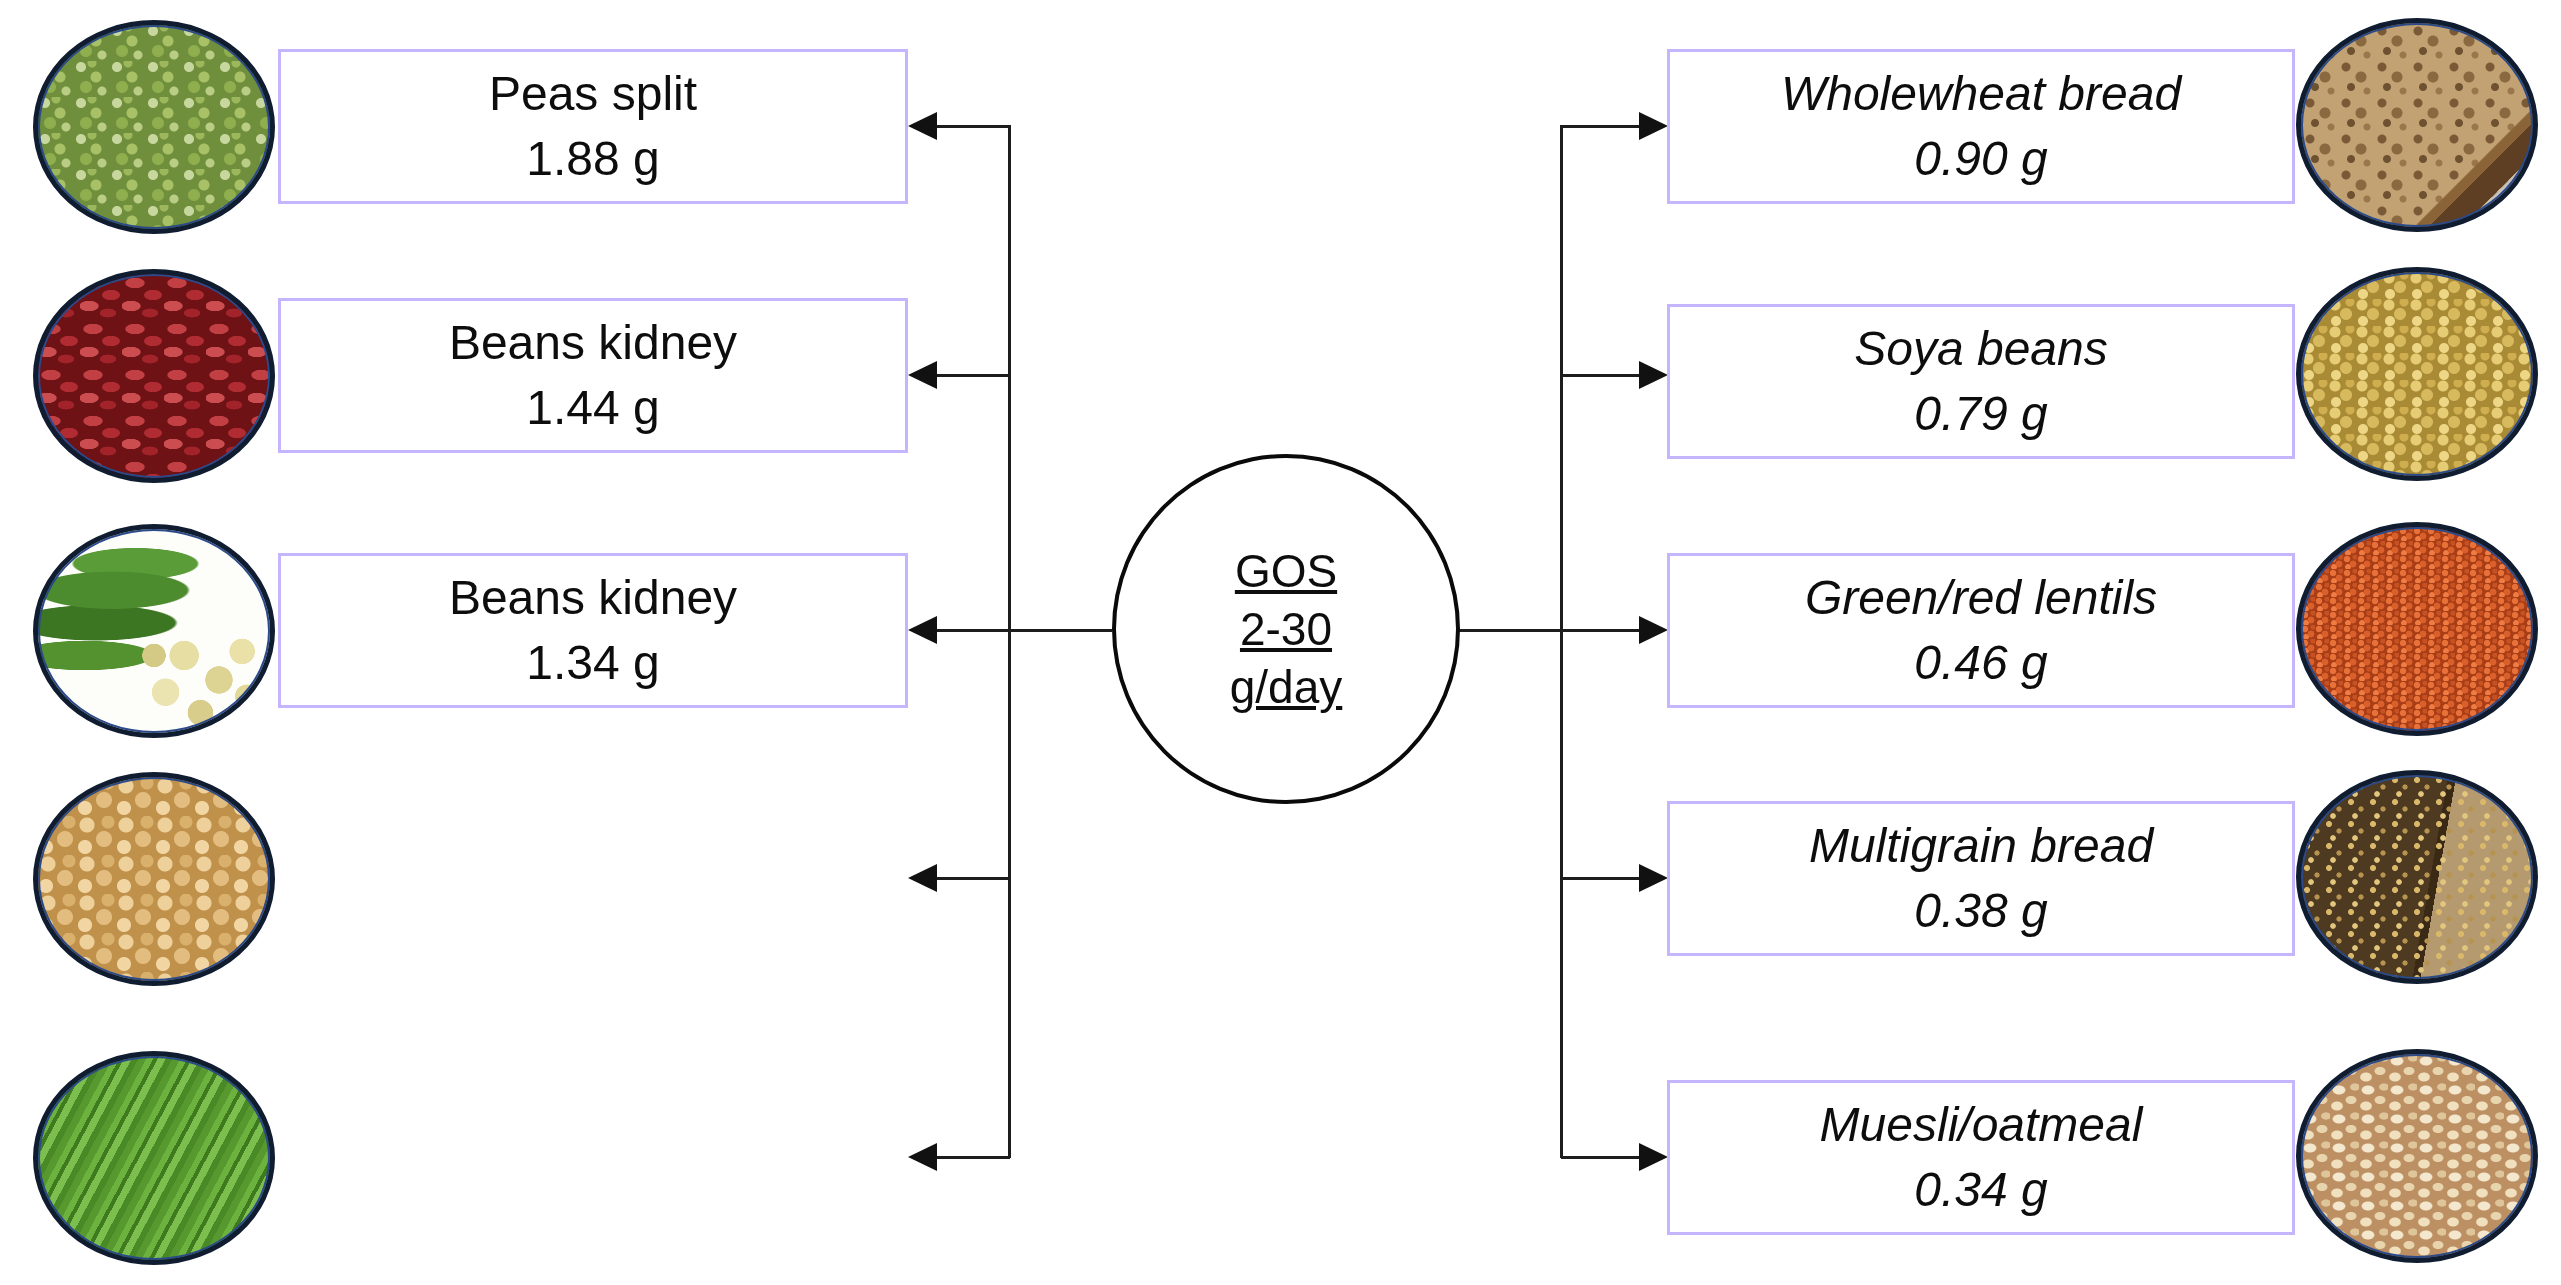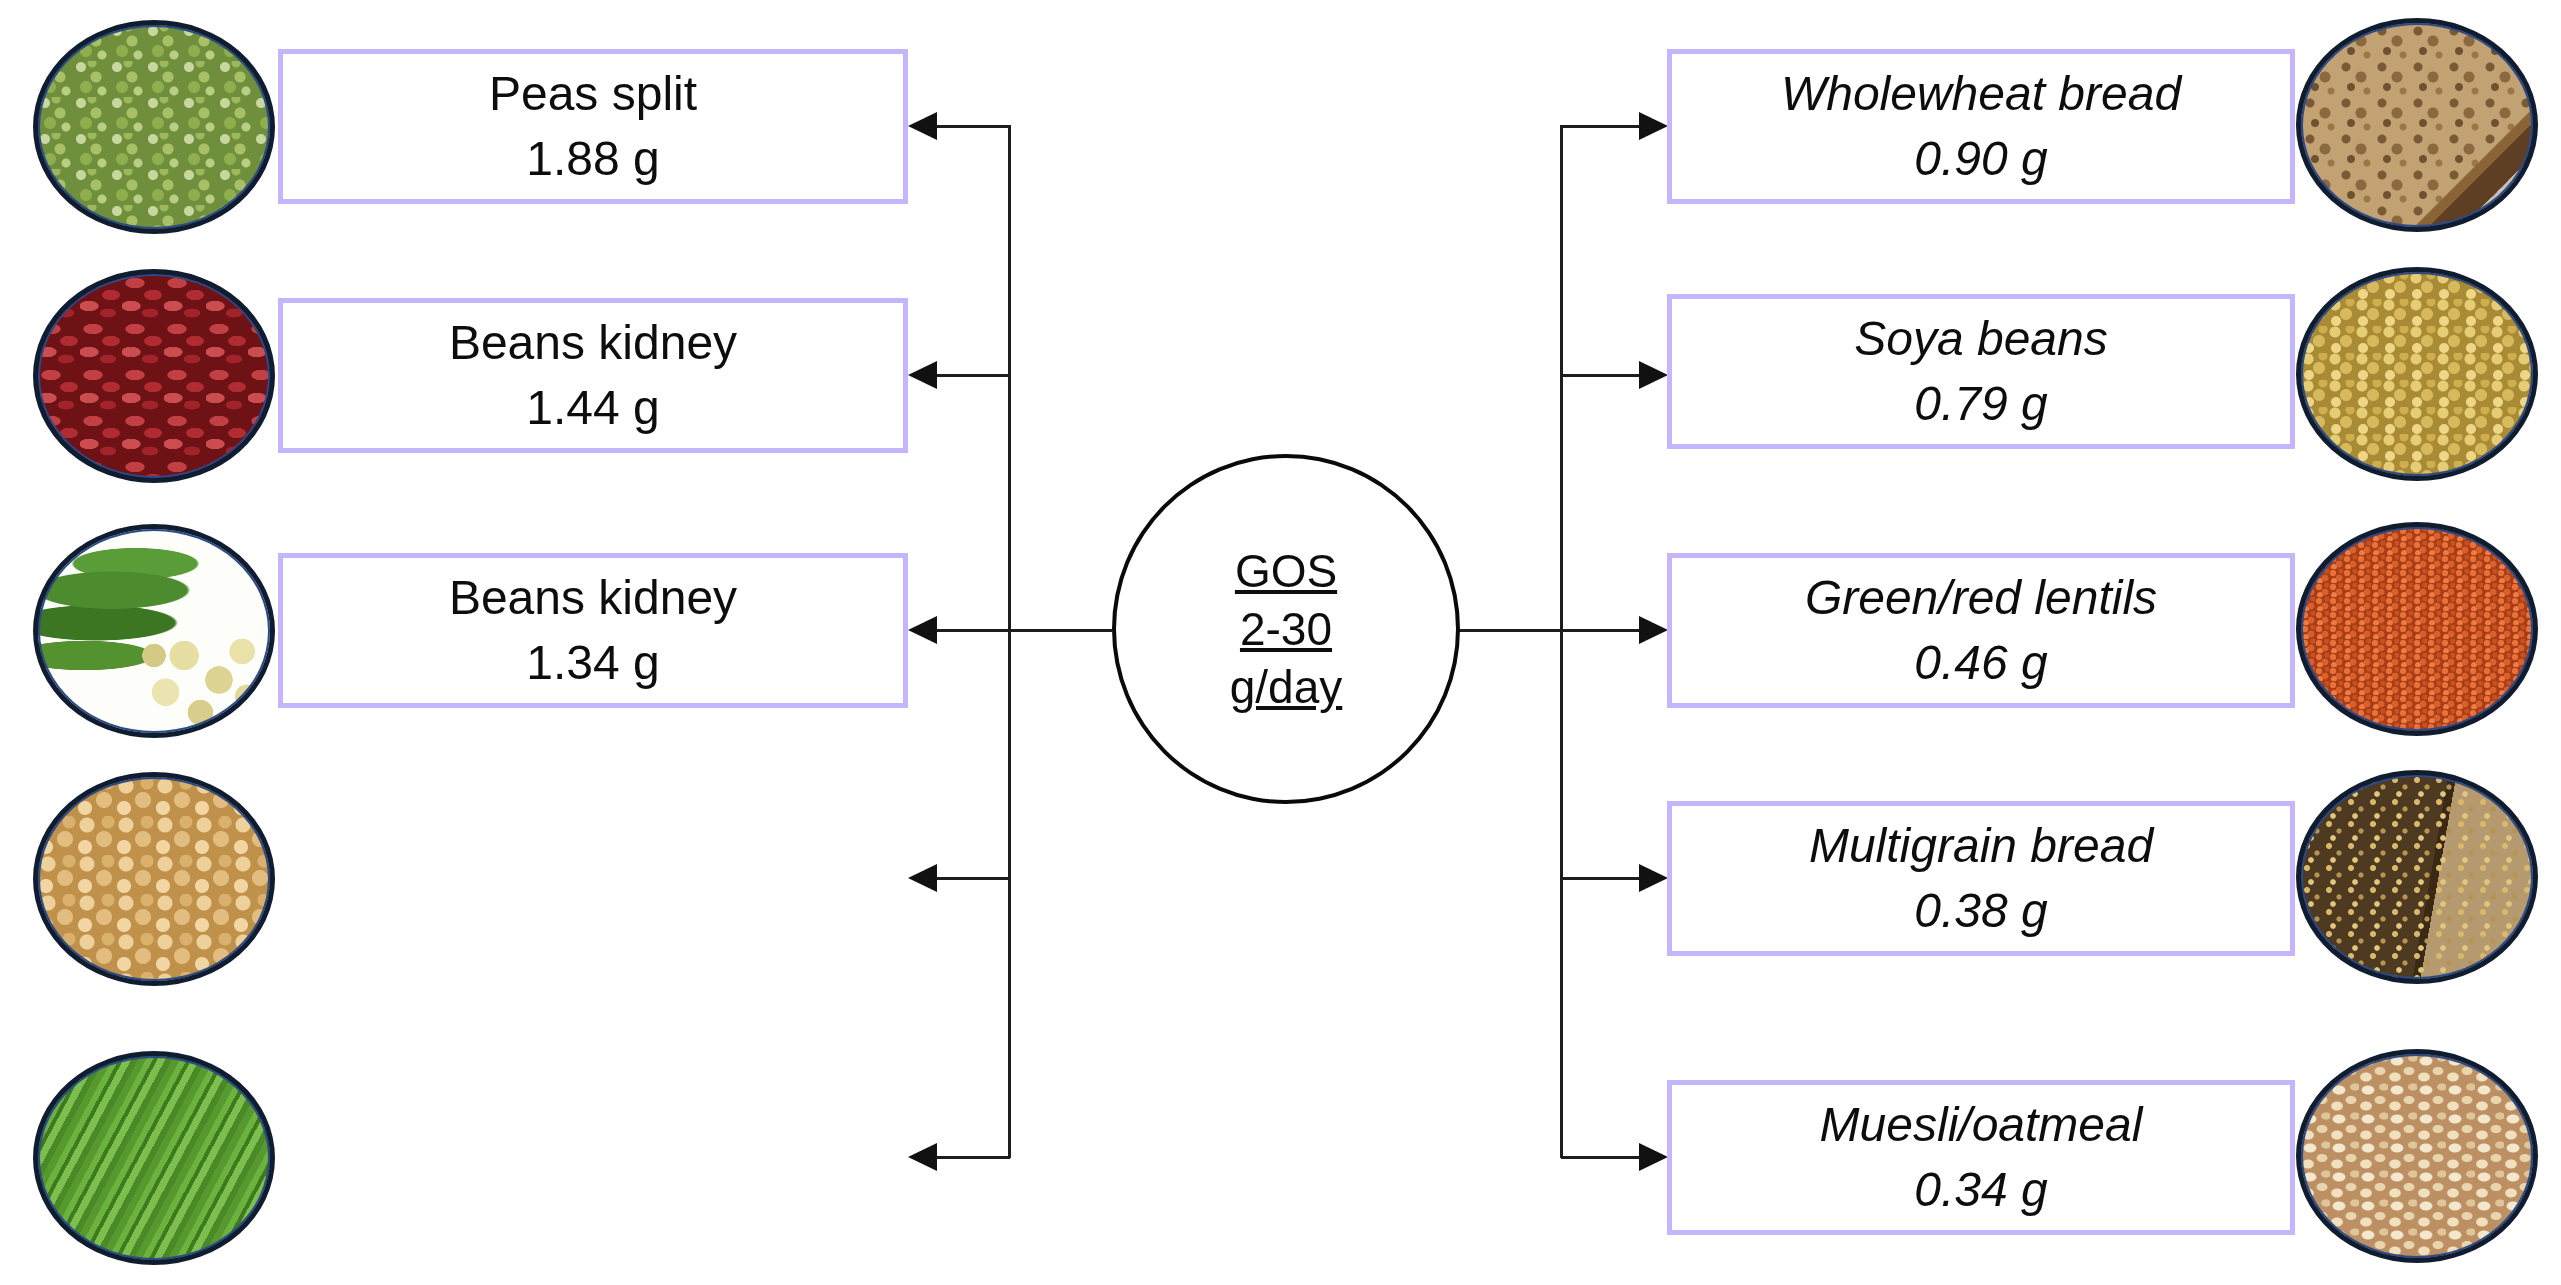--- a/index.html
+++ b/index.html
@@ -9,21 +9,21 @@
     background:#ffffff;
     font-family:"Liberation Sans","DejaVu Sans",sans-serif;
     color:#0d0d0d;
     overflow:hidden;
   }
   
   .fbox{
     position:absolute;
     height:155px;
     box-sizing:border-box;
-    border:5px solid #c4b5fd;
+    border:3px solid #c4b5fd;
     background:#ffffff;
     display:flex;flex-direction:column;
     align-items:center;justify-content:center;
     gap:9px;
     z-index:3;
   }
   .fbox.left{left:278px;width:630px;}
   .fbox.right{left:1667px;width:628px;font-style:italic;}
   .fname,.famount{
     font-size:48px;line-height:56px;
@@ -197,21 +197,21 @@
   </div>
   <div class="fbox left" style="top:553px">
     <div class="fname">Beans kidney</div>
     <div class="famount">1.34 g</div>
   </div>
 
   <div class="fbox right" style="top:49px">
     <div class="fname">Wholewheat bread</div>
     <div class="famount">0.90 g</div>
   </div>
-  <div class="fbox right" style="top:294px">
+  <div class="fbox right" style="top:304px">
     <div class="fname">Soya beans</div>
     <div class="famount">0.79 g</div>
   </div>
   <div class="fbox right" style="top:553px">
     <div class="fname">Green/red lentils</div>
     <div class="famount">0.46 g</div>
   </div>
   <div class="fbox right" style="top:801px">
     <div class="fname">Multigrain bread</div>
     <div class="famount">0.38 g</div>

